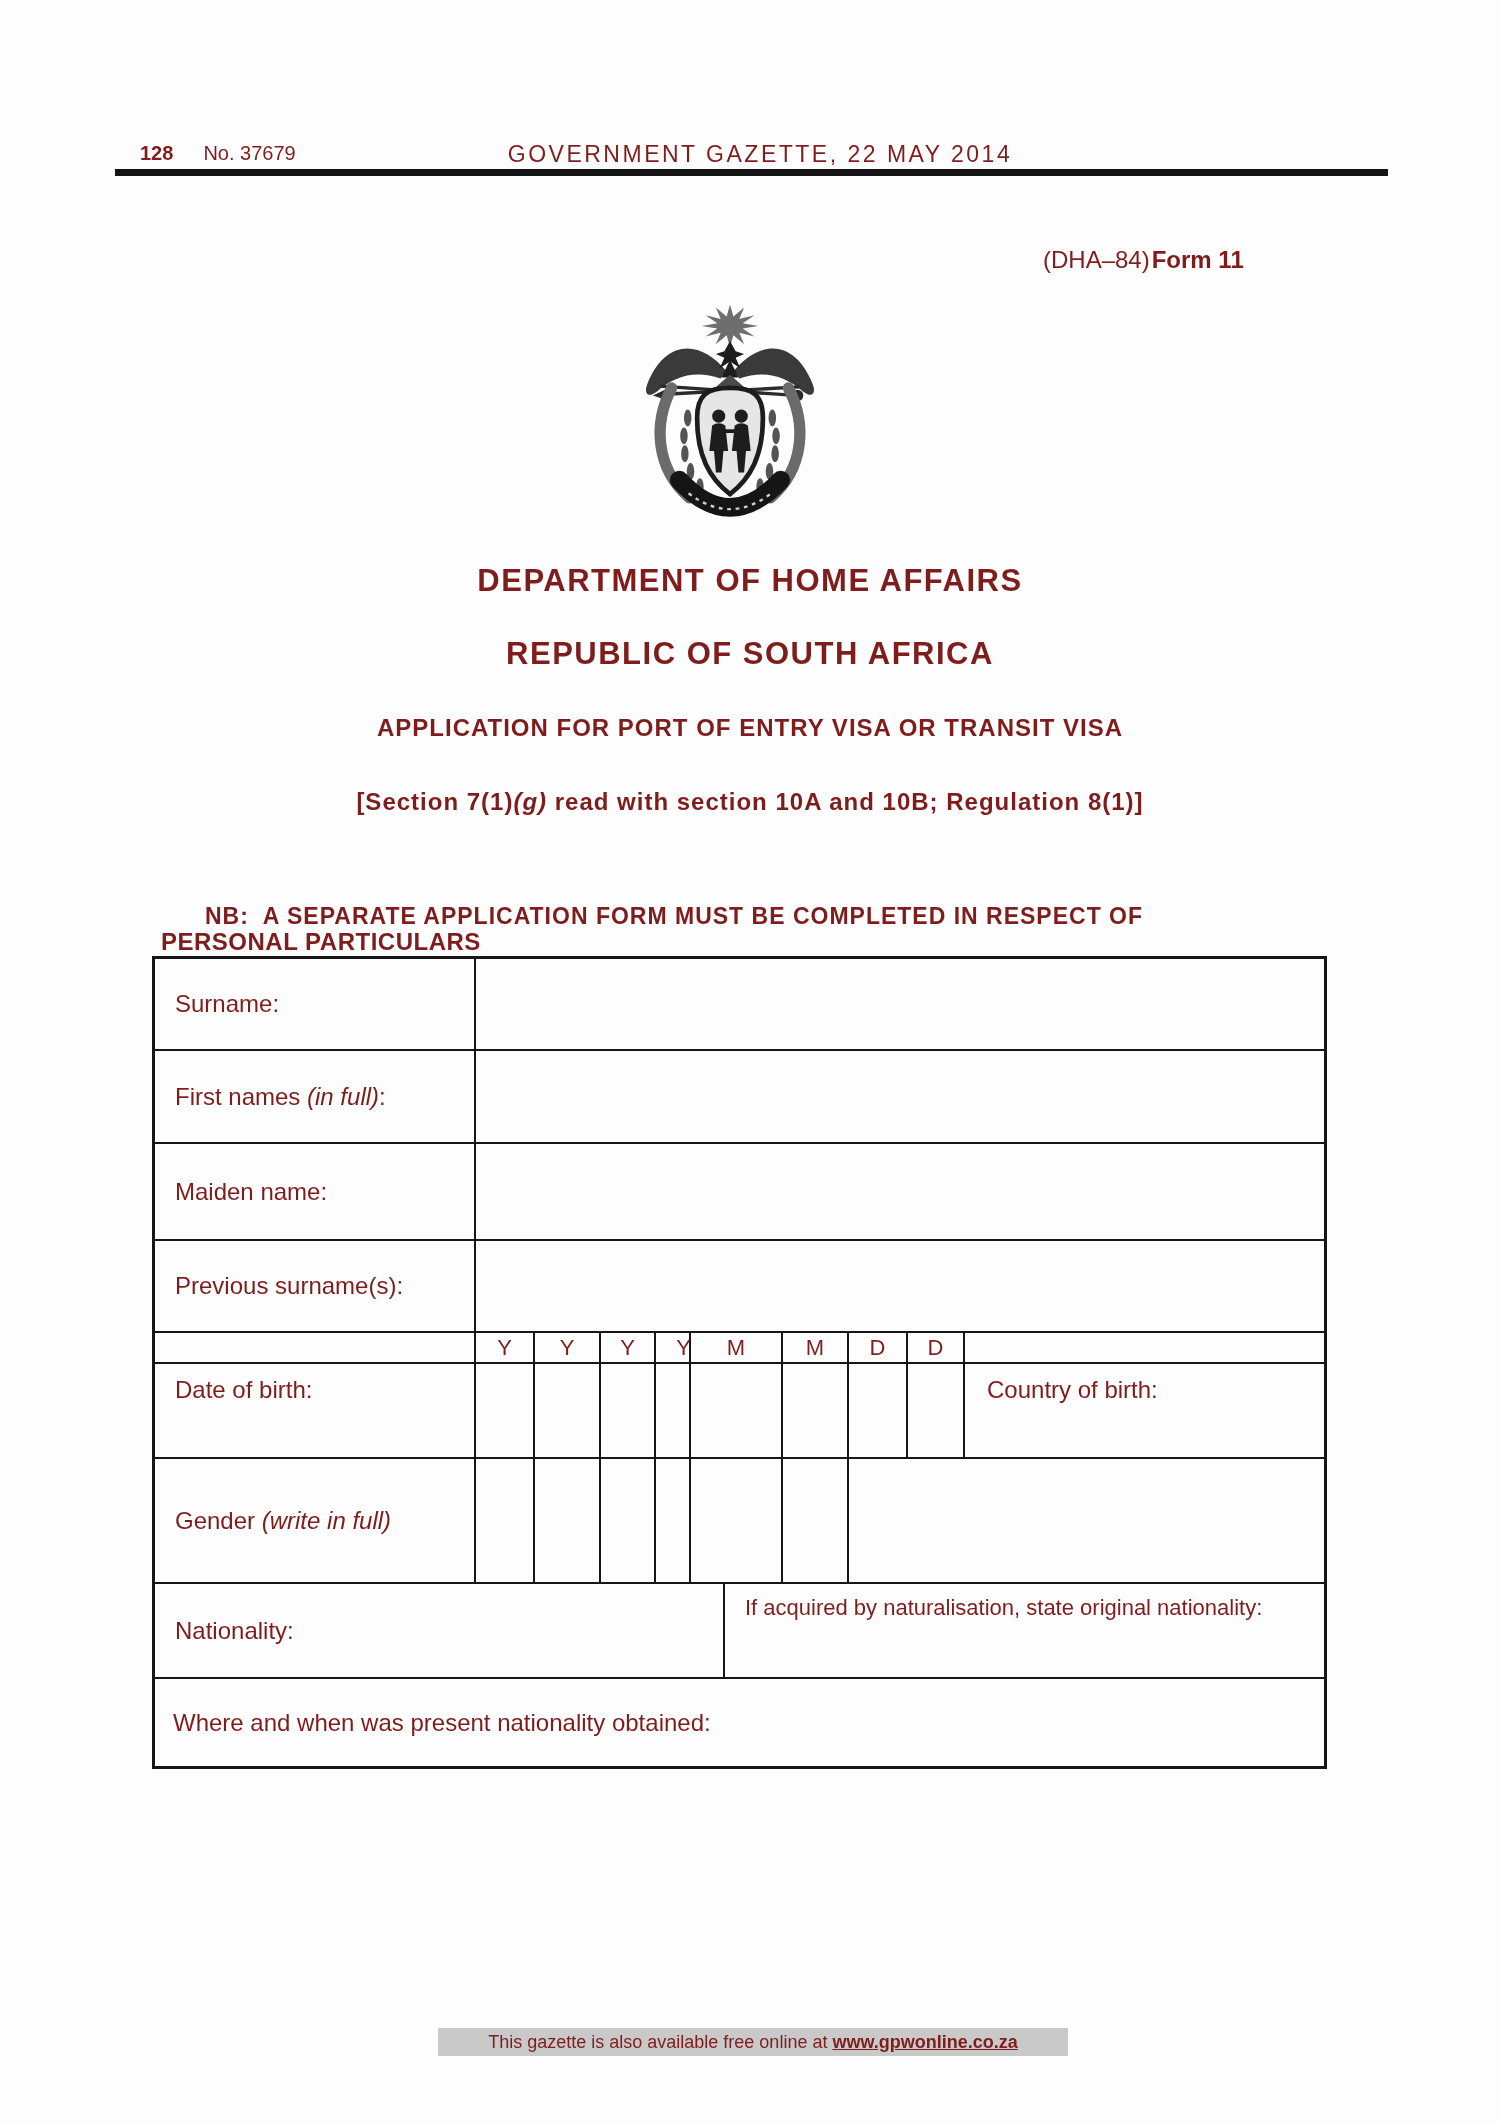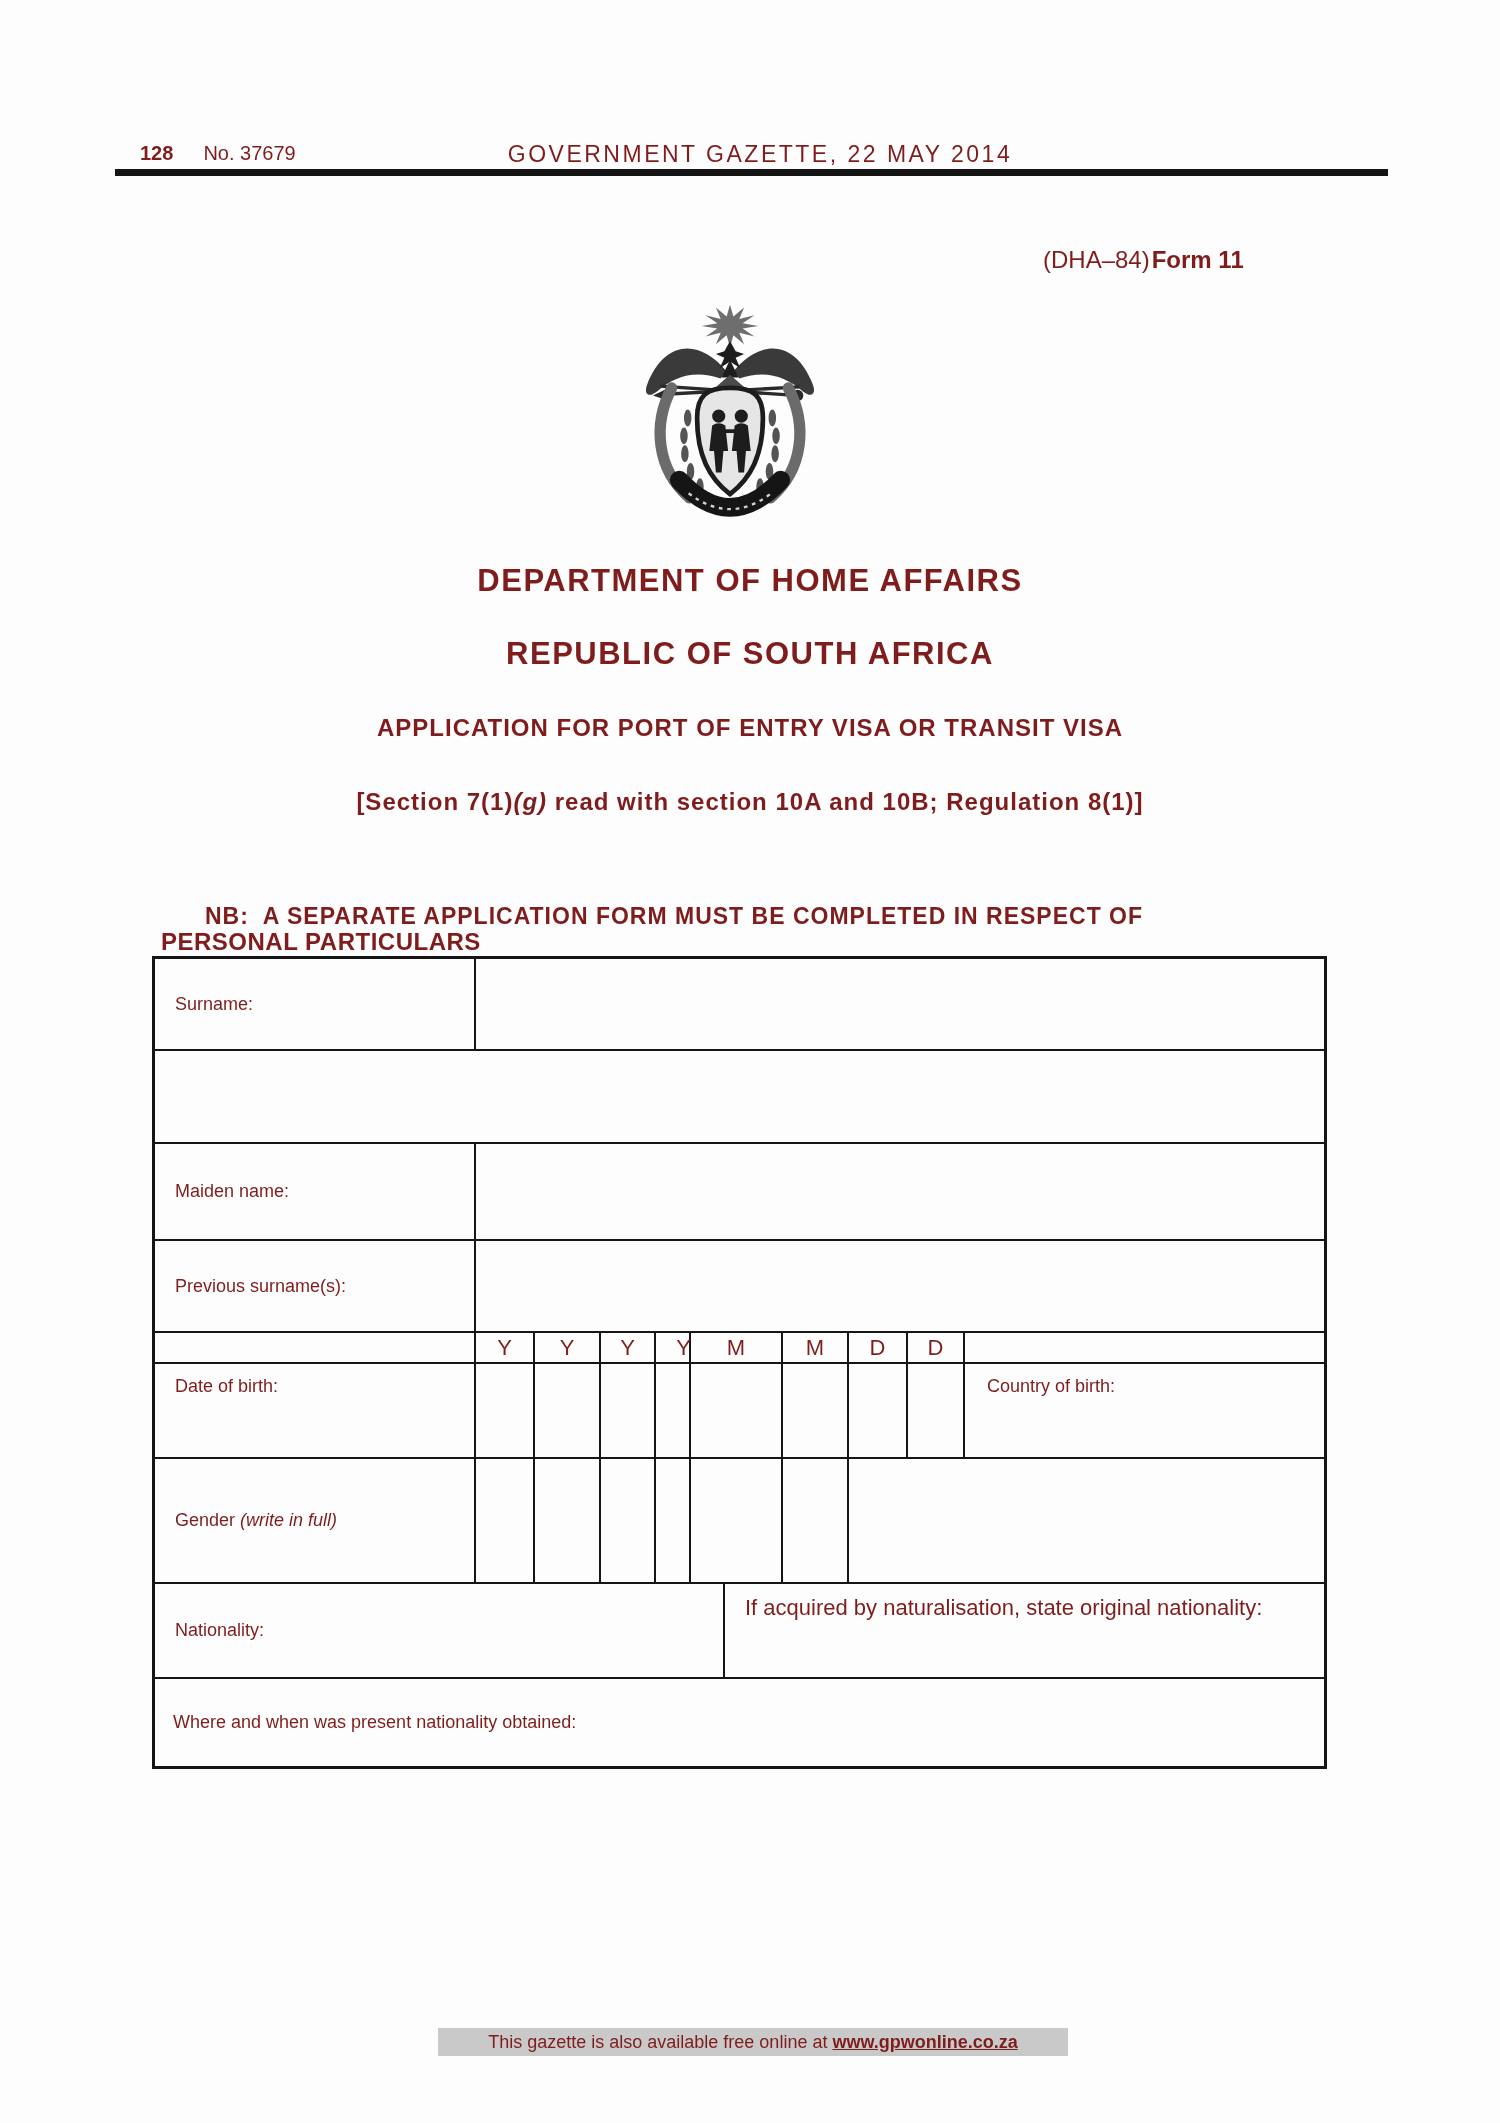--- a/index.html
+++ b/index.html
@@ -44,21 +44,21 @@
 
   
   .pp-table{position:absolute;left:152px;top:956px;width:1175px;border:3px solid #161616;
     box-sizing:border-box;background:#fdfdfd;}
   .row{display:flex;border-bottom:2px solid #161616;box-sizing:border-box;}
   .row:last-child{border-bottom:none;}
   .r-surname{height:92px;} .r-first{height:93px;} .r-maiden{height:97px;}
   .r-previous{height:92px;} .r-dhead{height:31px;} .r-dob{height:95px;}
   .r-gender{height:125px;} .r-nat{height:95px;} .r-where{height:87px;}
   .cell{display:flex;align-items:center;box-sizing:border-box;
-    border-right:2px solid #161616;font-size:18px;padding-left:20px;}
+    border-right:2px solid #161616;font-size:24px;padding-left:20px;}
   .cell.nopad{padding-left:0;}
   .cell.fill{flex:1;border-right:none;padding-left:0;}
   .c-label{width:321px;flex:0 0 321px;}
   .w1{flex:0 0 59px;} .w2{flex:0 0 66px;} .w3{flex:0 0 55px;} .w4{flex:0 0 35px;}
   .w5{flex:0 0 92px;} .w6{flex:0 0 66px;} .w7{flex:0 0 59px;} .w8{flex:0 0 57px;}
   .letter{justify-content:center;font-size:22px;}
   .letter span{display:block;}
   .y4 span{transform:translateX(11px);}
   .top-align{align-items:flex-start;padding-top:12px;}
   .c-country{flex:1;border-right:none;padding-left:22px;}
@@ -153,20 +153,21 @@
   <div class="pp-heading">PERSONAL PARTICULARS</div>
 
   <div class="pp-table">
 
     <div class="row r-surname">
       <div class="cell c-label">Surname:</div>
       <div class="cell fill"></div>
     </div>
 
     <div class="row r-first">
+      <div class="cell c-label pre"><span>First names </span><span class="i">(in full)</span><span>:</span></div>
       <div class="cell fill"></div>
     </div>
 
     <div class="row r-maiden">
       <div class="cell c-label">Maiden name:</div>
       <div class="cell fill"></div>
     </div>
 
     <div class="row r-previous">
       <div class="cell c-label">Previous surname(s):</div>

